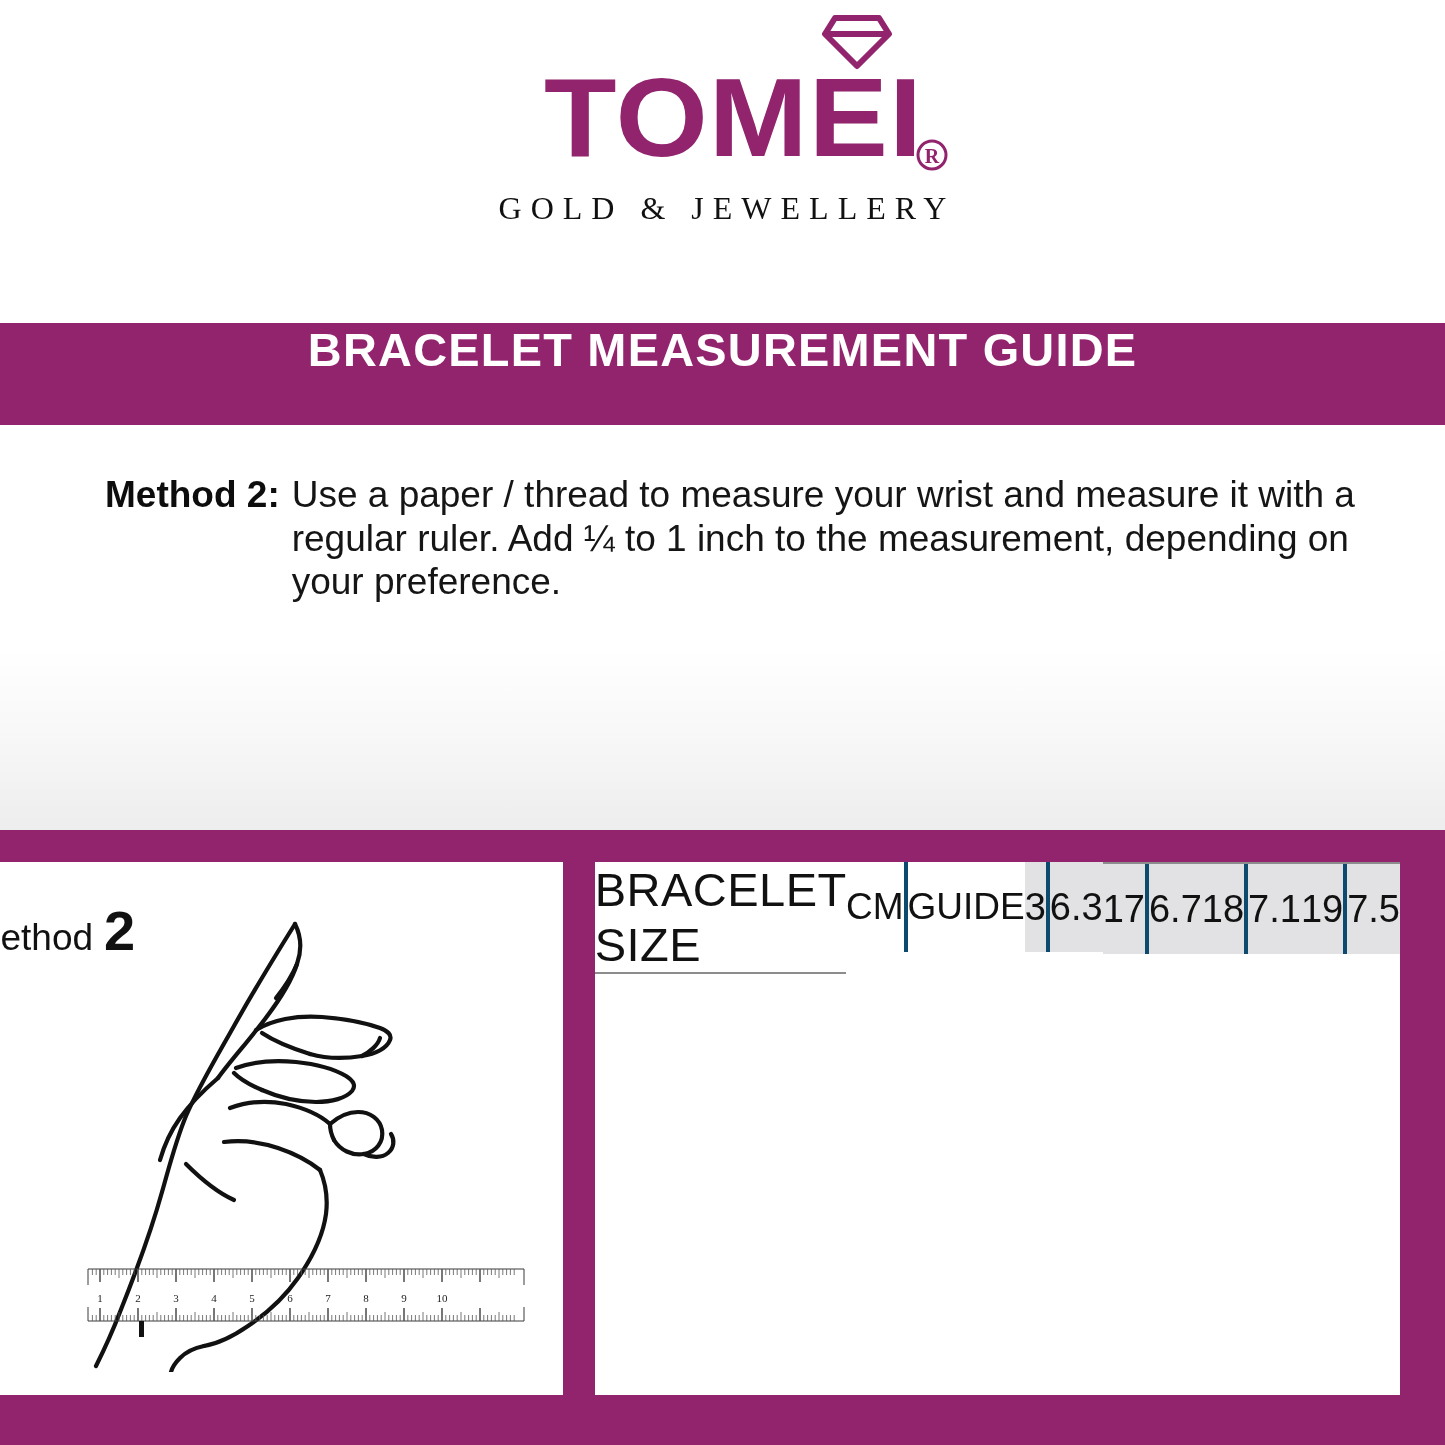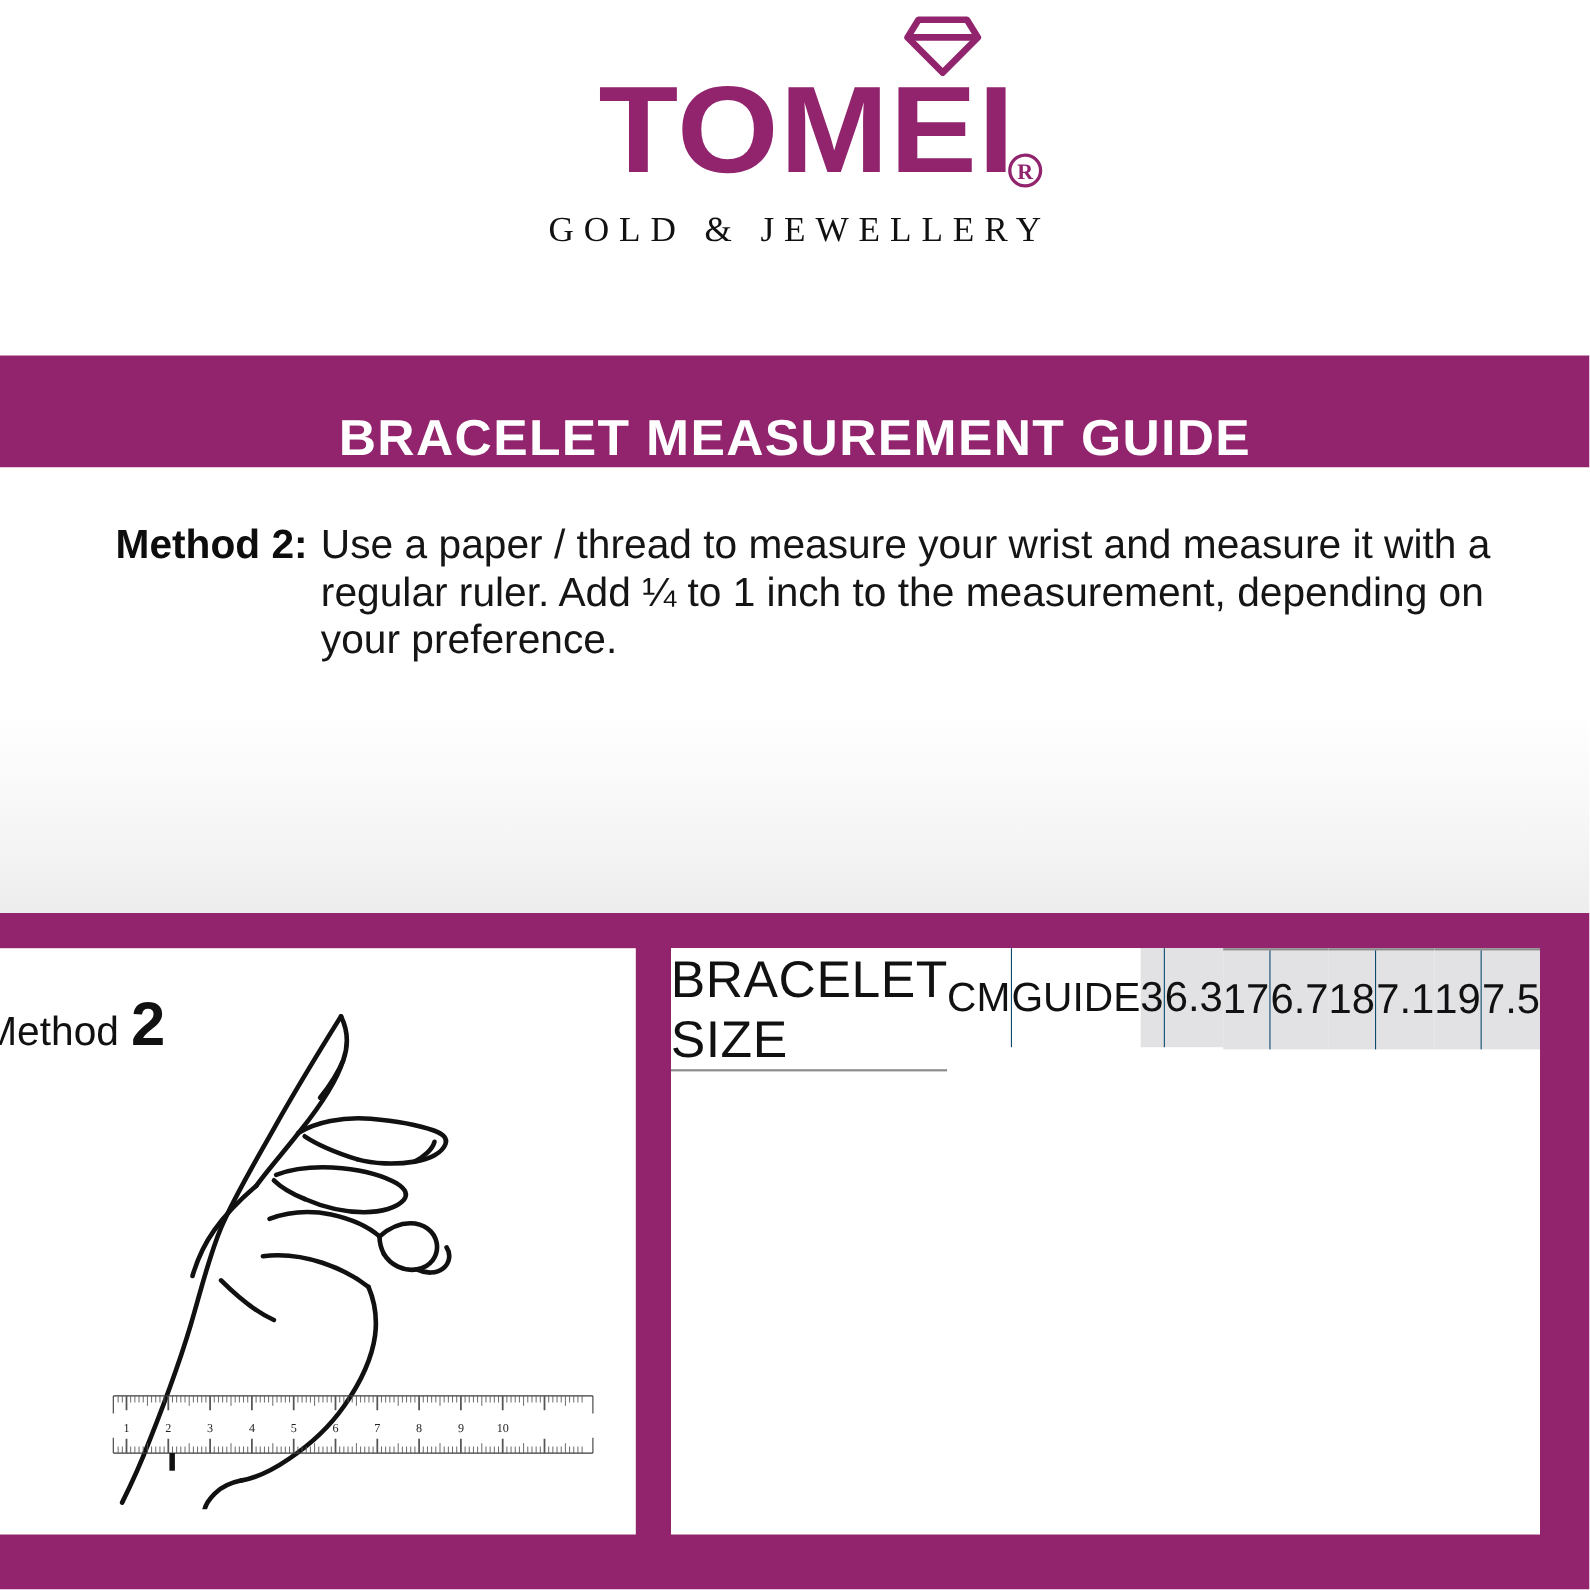--- a/index.html
+++ b/index.html
@@ -69,21 +69,21 @@
     font-weight: 400;
     padding-left: 9px;
   }
 
   
   .title-banner {
     width: 1445px;
     height: 102px;
     background: #92246E;
     display: flex;
-    align-items: flex-end;
+    align-items: flex-start;
     justify-content: center;
   }
   .title-banner-text {
     color: #ffffff;
     font-family: "Liberation Sans", sans-serif;
     font-weight: bold;
     font-size: 46px;
     letter-spacing: 1.2px;
     text-transform: uppercase;
     transform: scaleX(1.02);
@@ -201,21 +201,21 @@
   }
   .table-row.first-data { border-top: none; }
   .cell {
     flex: 1 1 50%;
     display: flex;
     align-items: center;
     justify-content: center;
     font-size: 38px;
     color: #111111;
   }
-  .cell.left-col { border-right: 1px solid #0c4a6e; }
+  .cell.left-col { border-right: 4px solid #0c4a6e; }
   .cell.head { font-size: 37px; }
 </style>
 </head>
 <body>
 
 <div class="logo-area">
   <div class="logo-block">
     <div class="logo-wordmark">
       <span class="logo-tomei">TOMEI</span>
       <svg class="diamond-icon" viewBox="0 0 72 56">

